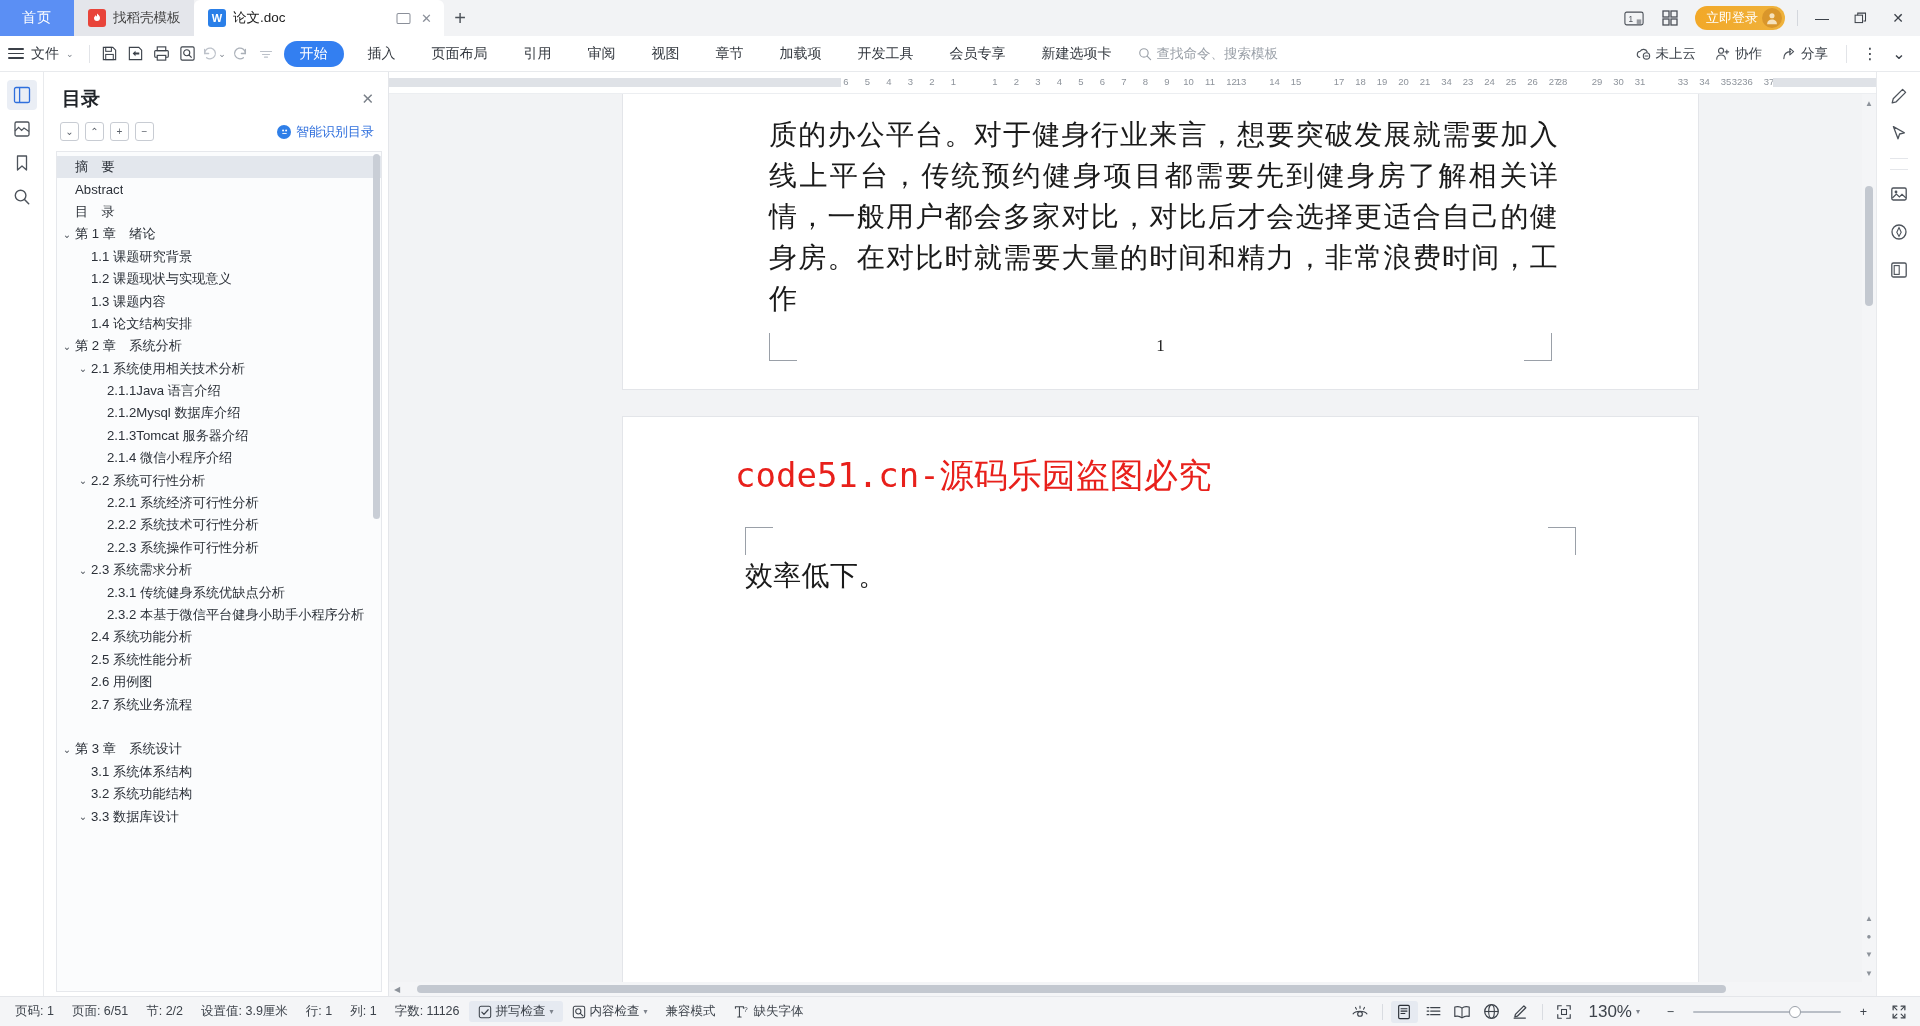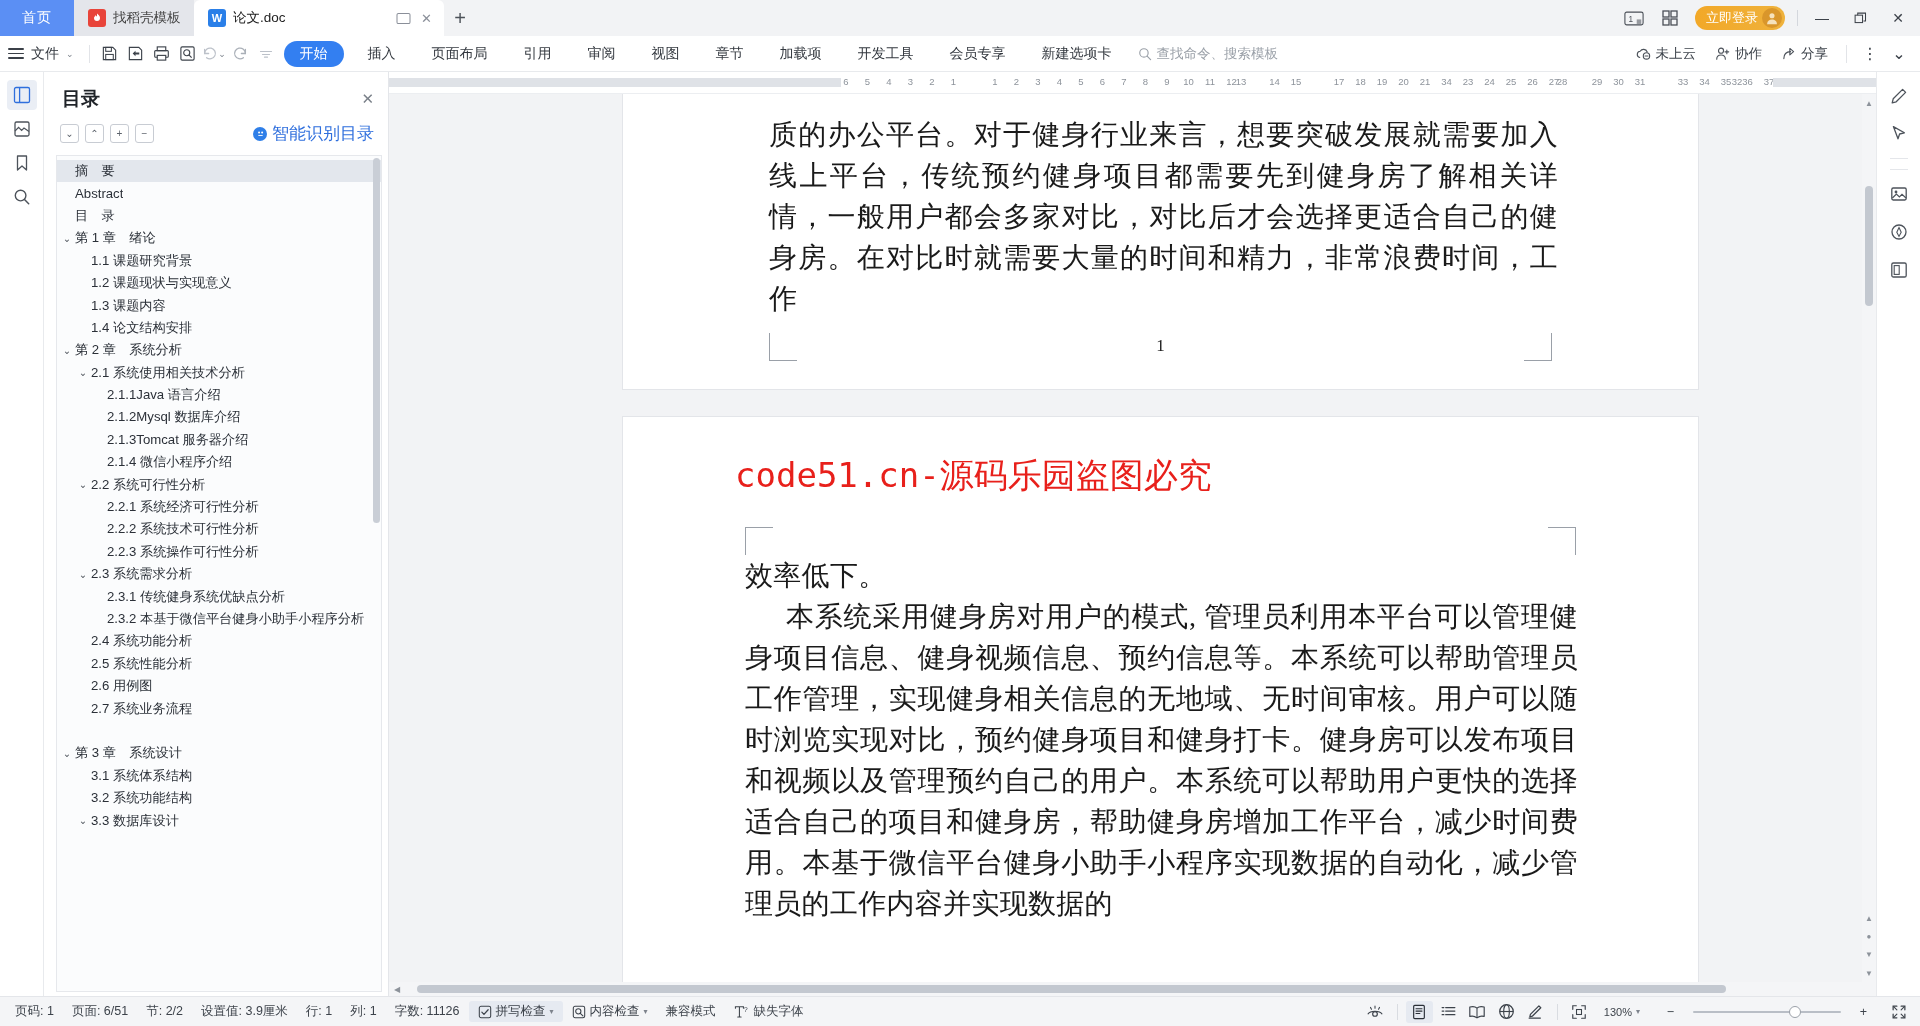--- a/index.html
+++ b/index.html
@@ -81,21 +81,21 @@
   .rail-btn.active { background:#eaeef5; color:#2f6fdd; }
 
   
   .navpane { width: 345px; background:#fff; display:flex; flex-direction:column; border-right:1px solid #e4e6ea; flex:0 0 345px; position:relative;}
   .nav-head { display:flex; align-items:center; padding: 14px 14px 6px 18px; }
   .nav-title { font-size: 19px; color:#1f2328; font-weight: 600; }
   .nav-close { margin-left:auto; color:#7a8089; font-size:15px; }
   .nav-tools { display:flex; align-items:center; gap:6px; padding: 4px 14px 8px 16px;}
   .sq-btn { width:19px; height:19px; border:1px solid #c8ccd3; border-radius:3px; display:flex;align-items:center;justify-content:center;
             color:#5c626b; font-size:10px; background:#fff;}
-  .smart-toc { margin-left:auto; display:flex; align-items:center; gap:5px; color:#2f6fdd; font-size:17px; white-space:nowrap;}
+  .smart-toc { margin-left:auto; display:flex; align-items:center; gap:5px; color:#2f6fdd; font-size:13px; white-space:nowrap;}
   .smart-dot { width:14px;height:14px;border-radius:50%; background:#2f7fe8; display:flex;align-items:center;justify-content:center;}
   .toc-wrap { flex:1 1 auto; margin: 2px 6px 4px 12px; border:1px solid #e6e8ec; background:#fbfcfd; overflow:hidden; position:relative;}
   .toc { padding: 4px 0 0 0; }
   .toc-item { display:flex; align-items:center; height: 22.4px; font-size:13.2px; color:#2b3038; white-space:nowrap; }
   .toc-item.sel { background:#e3e7ed; }
   .toc-chev { width: 16px; flex:0 0 16px; color:#50565e; font-size:10px; display:flex; align-items:center; justify-content:center;}
   .toc-label { overflow:hidden; text-overflow: clip; }
   .toc-scroll { position:absolute; right:1px; top:2px; width:7px; height:365px; background:#c9ced6; border-radius:4px;}
 
   
@@ -148,21 +148,21 @@
   }
   .sb-item { padding: 0 9px; white-space:nowrap; display:flex; align-items:center; gap:4px;}
   .sb-item.hl { background:#e6eaf1; border-radius:3px; height:21px; }
   .sb-right { margin-left:auto; display:flex; align-items:center; gap:2px; padding-right:2px;}
   .sb-ico { width:27px; height:22px; display:flex;align-items:center;justify-content:center; color:#3d434b;}
   .sb-ico.active { background:#e6eaf1; border-radius:3px; color:#2b3038;}
   .sb-sep { width:1px; height:16px; background:#d9dce1; margin:0 6px;}
   .zoomslider { display:flex; align-items:center; gap:9px; padding:0 6px;}
   .track { width: 148px; height:2px; background:#b9bec6; position:relative; border-radius:2px;}
   .knob { position:absolute; left: 96px; top:-5px; width:12px; height:12px; border-radius:50%; background:#fff; border:1.5px solid #9ba1a9;}
-  .zlabel { font-size:11px; color:#3d434b; }
+  .zlabel { font-size:17px; color:#3d434b; }
   .tiny-caret { font-size:8px; color:#7d838c; }
   svg { display:block; }
 </style>
 </head>
 <body>
 
 <div class="app">
 
   <div class="tabbar">
     <div class="tab-home">
@@ -611,21 +611,20 @@
             <div class="corner bl"></div>
             <div class="corner br"></div>
           </div>
 
           <div class="page p2">
             <div class="watermark">code51.cn-源码乐园盗图必究</div>
             <div class="corner tl"></div>
             <div class="corner tr"></div>
             <div class="p2-body ptext">
               <p>效率低下。</p>
-              <p class="indent2">本系统采用健身房对用户的模式, 管理员利用本平台可以管理健身项目信息、健身视频信息、预约信息等。本系统可以帮助管理员工作管理，实现健身相关信息的无地域、无时间审核。用户可以随时浏览实现对比，预约健身项目和健身打卡。健身房可以发布项目和视频以及管理预约自己的用户。本系统可以帮助用户更快的选择适合自己的项目和健身房，帮助健身房增加工作平台，减少时间费用。本基于微信平台健身小助手小程序实现数据的自动化，减少管理员的工作内容并实现数据的</p>
             </div>
           </div>
 
         </div>
 
         <div class="vscroll">
           <div class="vbtn" style="top:2px">▲</div>
           <div class="thumb"></div>
           <div class="pgjump" style="bottom:58px">▲</div>
           <div class="pgjump" style="bottom:40px">●</div>

